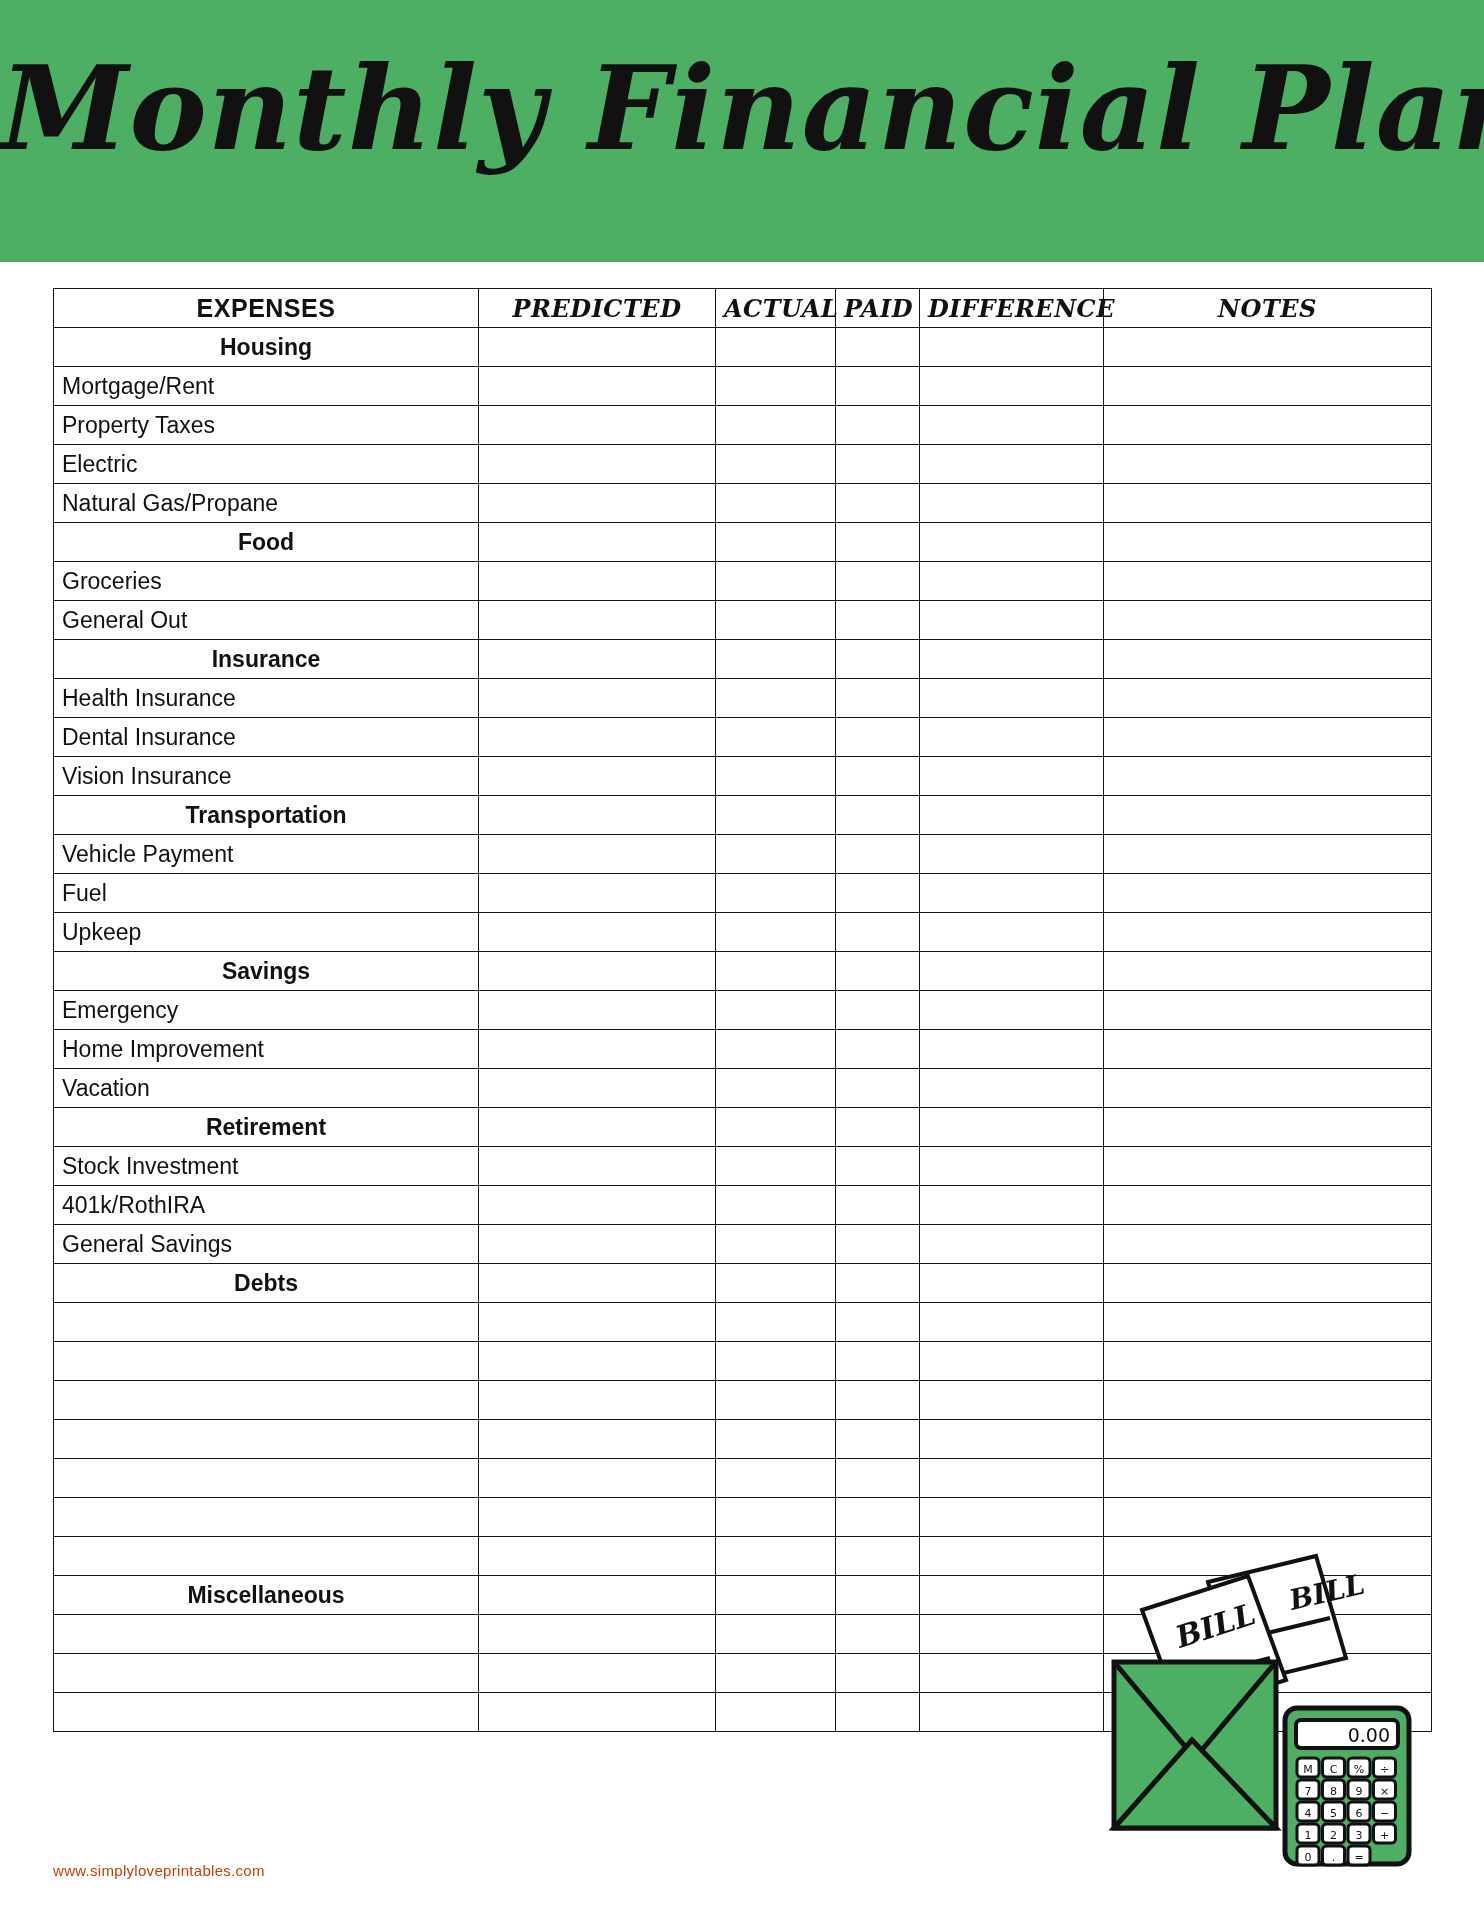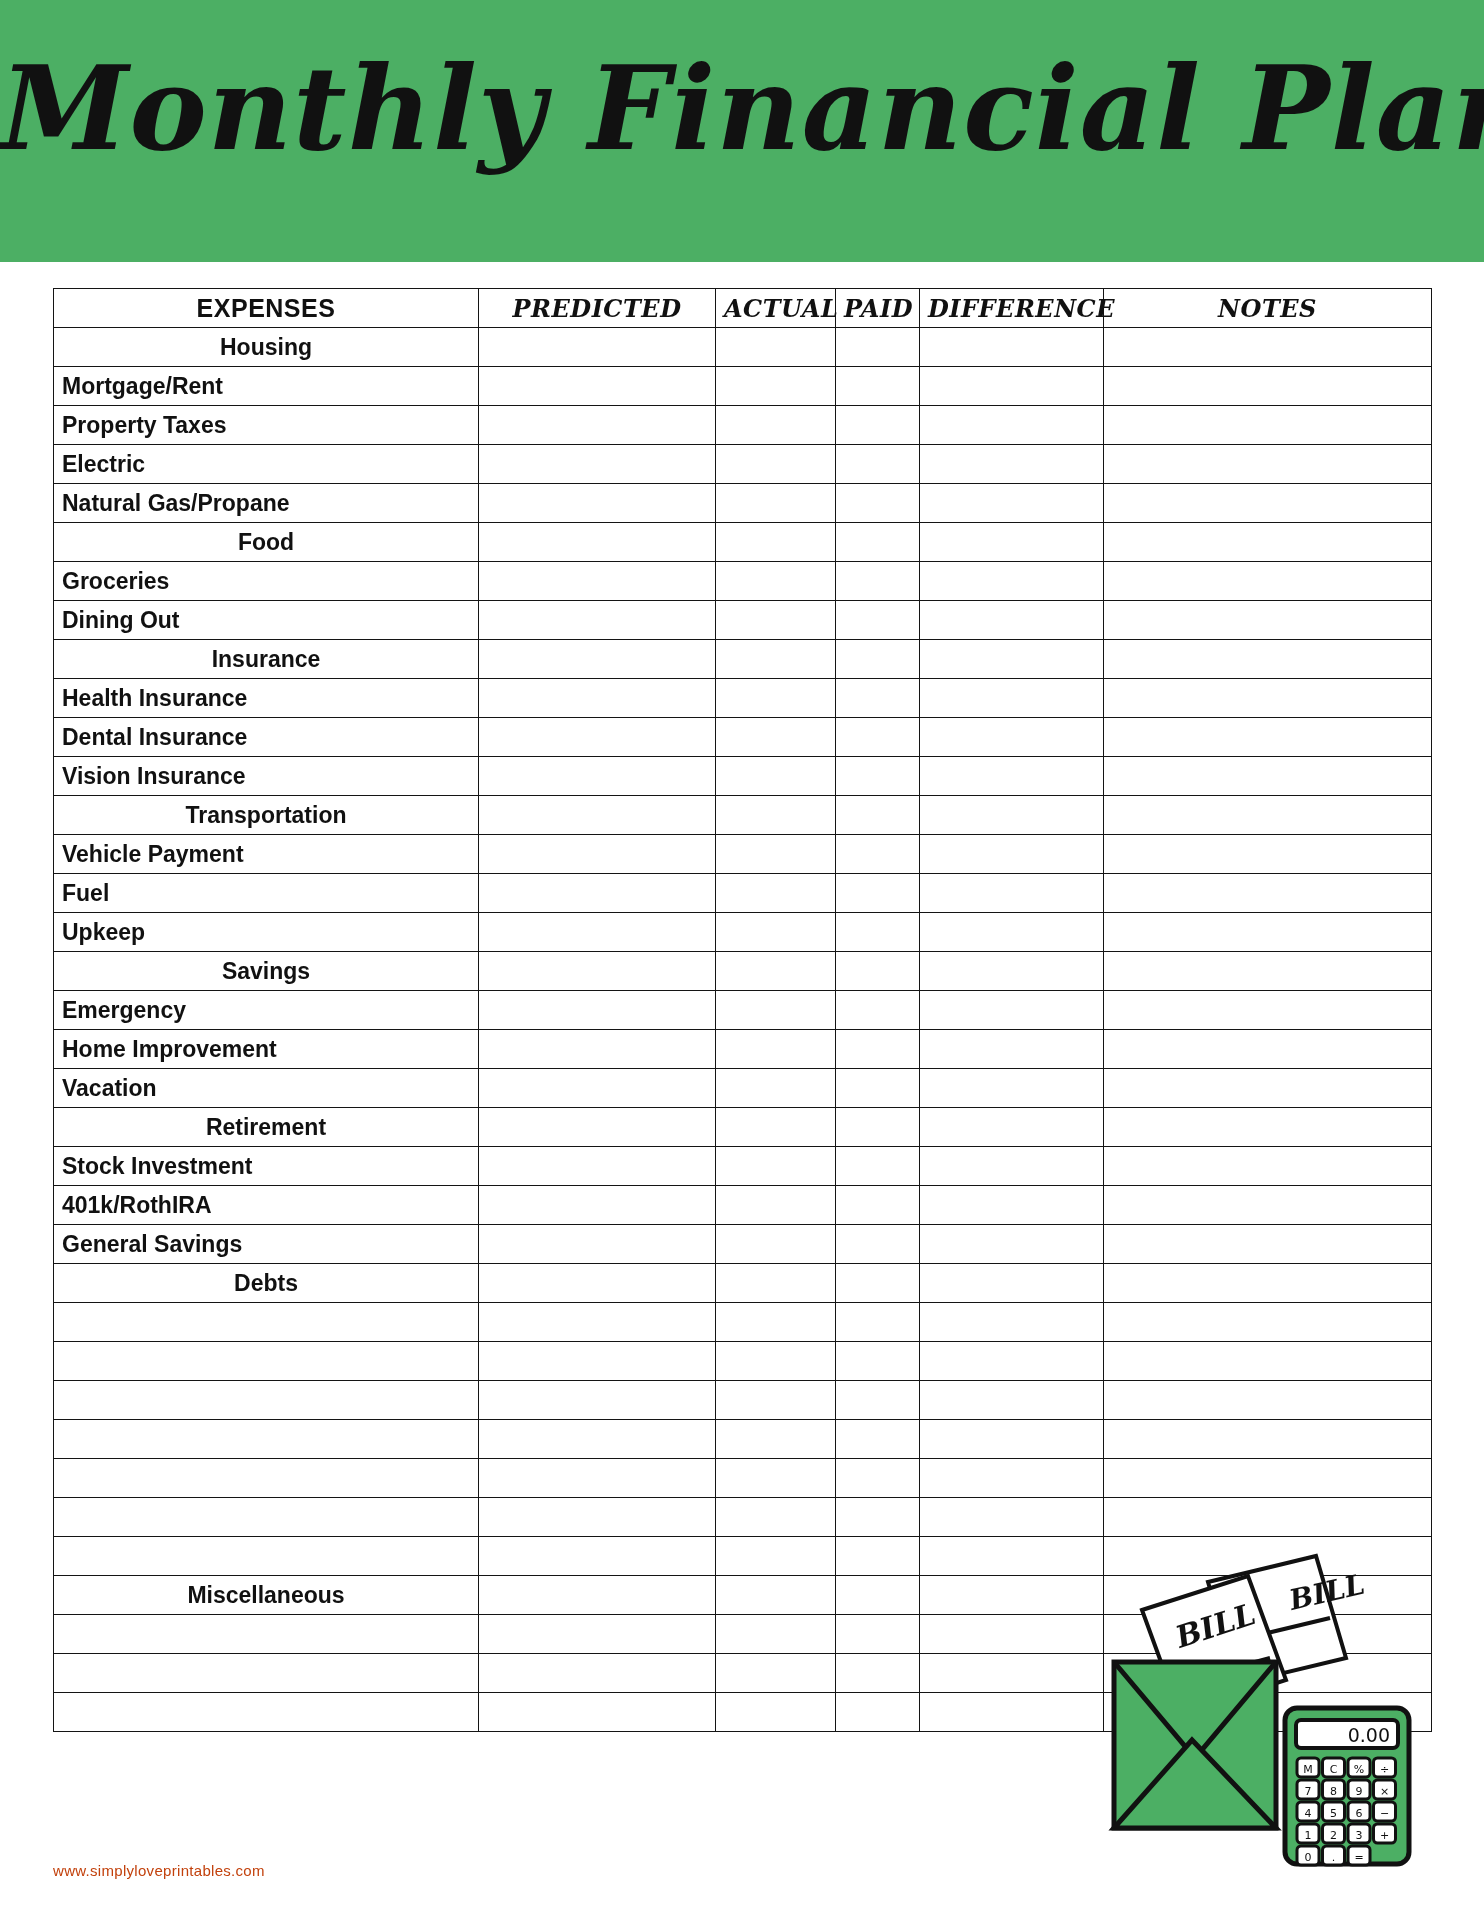--- a/index.html
+++ b/index.html
@@ -81,21 +81,21 @@
     font-size: 25px;
     letter-spacing: 0.5px;
   }
   td.section {
     text-align: center;
     font-weight: 700;
     font-size: 25px;
   }
   td.item {
     text-align: left;
-    font-weight: 700;
+    font-weight: 400;
     font-size: 24px;
   }
   td.blank { }
 
   
   .footer {
     position: absolute;
     left: 53px;
     top: 1862px;
     font-size: 15px;
@@ -191,21 +191,21 @@
         </tr>
         <tr>
           <td class="item">Groceries</td>
           <td class="blank"></td>
           <td class="blank"></td>
           <td class="blank"></td>
           <td class="blank"></td>
           <td class="blank"></td>
         </tr>
         <tr>
-          <td class="item">Dining Out</td>
+          <td class="item">General Out</td>
           <td class="blank"></td>
           <td class="blank"></td>
           <td class="blank"></td>
           <td class="blank"></td>
           <td class="blank"></td>
         </tr>
         <tr>
           <td class="section">Insurance</td>
           <td class="blank"></td>
           <td class="blank"></td>

